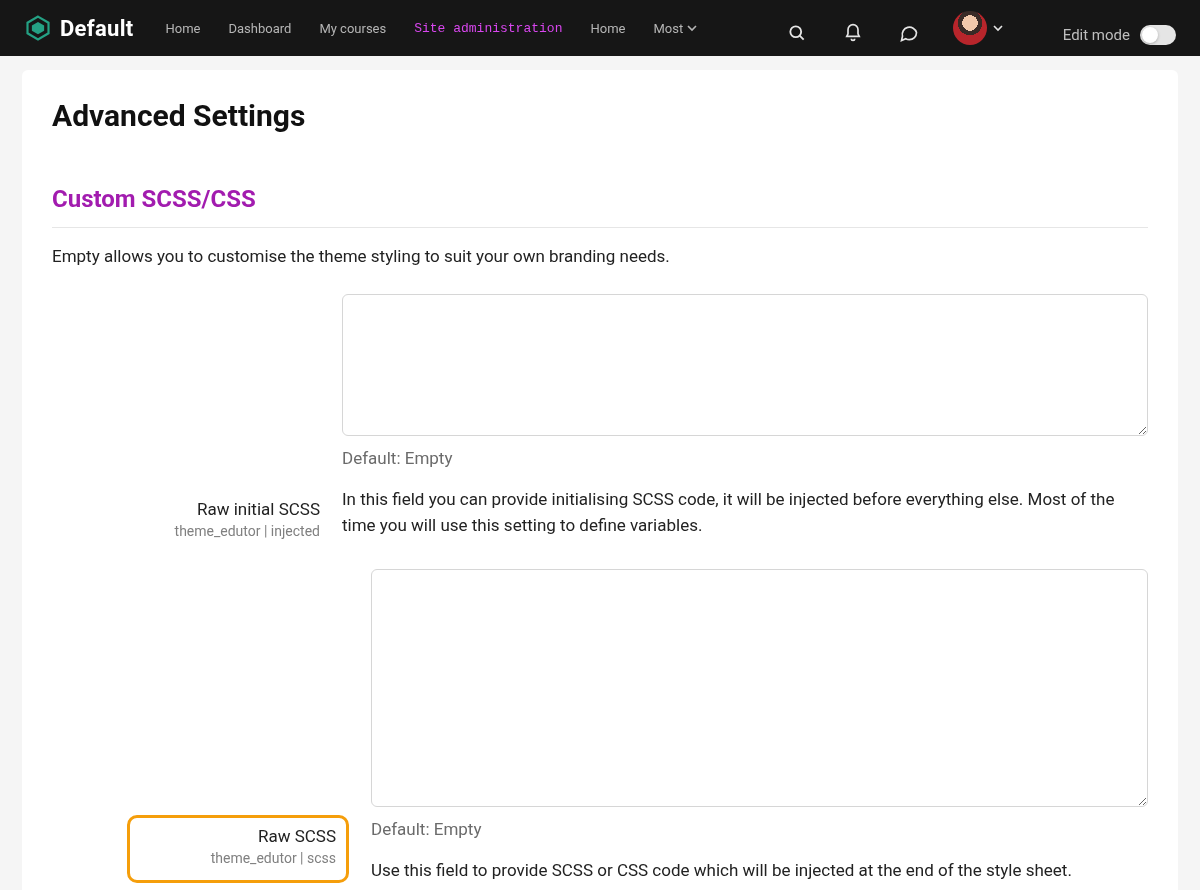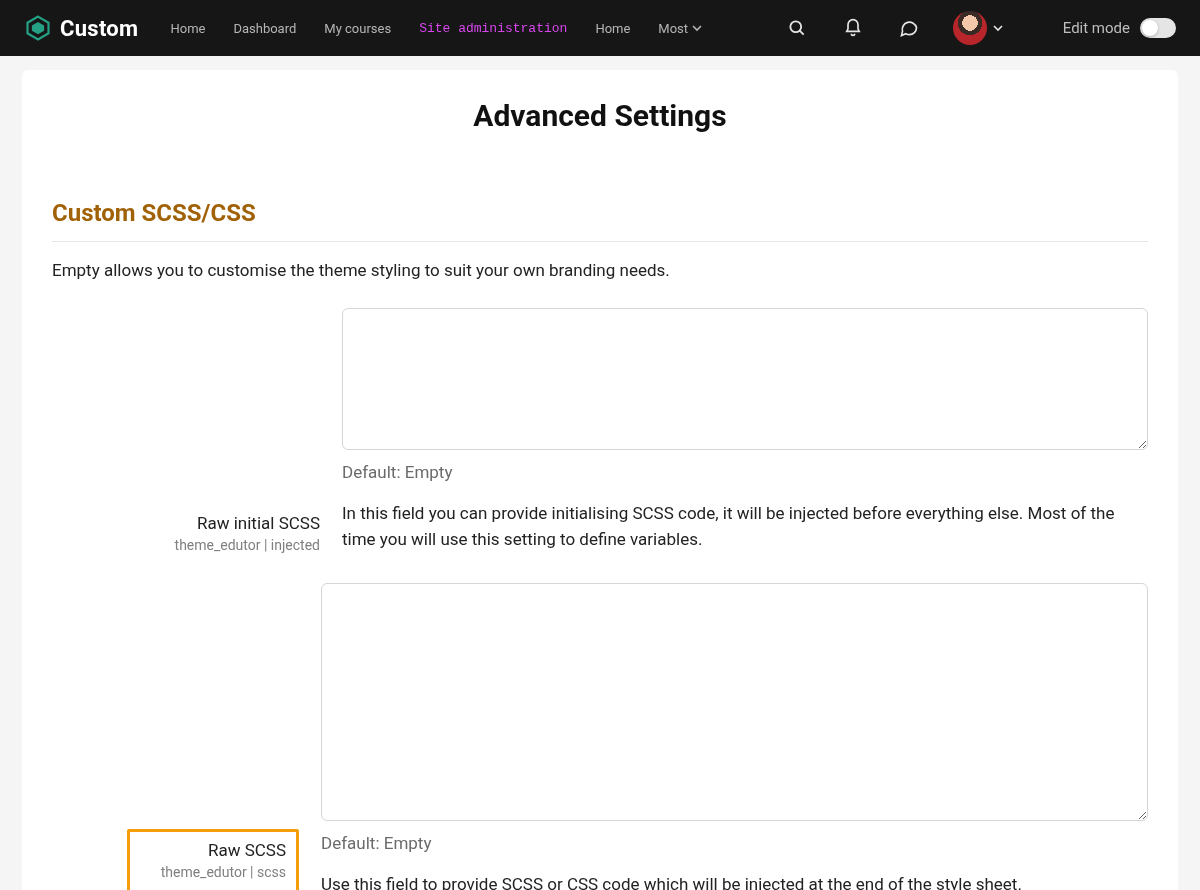--- a/index.html
+++ b/index.html
@@ -41,21 +41,21 @@
   .nav-link {
     color: #b5b5b5;
     font-size: 13px;
     cursor: pointer;
     white-space: nowrap;
   }
   .nav-link.active { color: #d946ef; font-weight: 500; font-family: Liberation Mono, monospace; }
   .more-link { display: flex; align-items: center; gap: 4px; }
   .nav-icons {
     display: flex;
-    align-items: center;
+    align-items: flex-end;
     gap: 32px;
     margin-left: 24px;
   }
   .icon-btn {
     color: #e5e5e5;
     cursor: pointer;
     display: flex;
     align-items: center;
     justify-content: center;
     width: 24px;
@@ -103,27 +103,26 @@
     background: #fff;
     margin: 14px 22px;
     border-radius: 6px;
     padding: 28px 30px 40px;
     min-height: 820px;
   }
   .page-title {
     font-size: 30px;
     font-weight: 700;
     color: #111;
-    margin-bottom: 66px;
-    text-align: center;
+    margin-bottom: 52px;
   }
   .section-title {
     font-size: 24px;
     font-weight: 700;
-    color: #a16207;
+    color: #a21caf;
     margin-bottom: 14px;
   }
   .section-hr {
     border: none;
     border-top: 1px solid #e6e6e6;
     margin-bottom: 18px;
   }
   .section-desc {
     font-size: 17px;
     color: #222;
@@ -136,24 +135,24 @@
     margin-bottom: 30px;
   }
   .label-col {
     width: 268px;
     flex-shrink: 0;
     text-align: right;
     padding-top: 4px;
   }
   .label-col.highlighted {
     border: 3px solid #f59e0b;
-    border-radius: 2px;
+    border-radius: 10px;
     padding: 8px 10px 14px 10px;
     margin-left: 75px;
-    width: 172px;
+    width: 222px;
   }
   .field-label {
     font-size: 17px;
     color: #222;
   }
   .field-id {
     font-size: 14px;
     color: #808080;
     margin-top: 4px;
   }
@@ -187,21 +186,21 @@
 <body>
 
 <div class="navbar">
   <div class="brand">
     <span>
       <svg width="28" height="28" viewBox="0 0 32 32">
         <polygon points="16,3 28,10 28,22 16,29 4,22 4,10" fill="none" stroke="#24a184" stroke-width="2.5"></polygon>
         <polygon points="16,9 23,13 23,19 16,23 9,19 9,13" fill="#24a184"></polygon>
       </svg>
     </span>
-    <span class="brand-text">Custom</span>
+    <span class="brand-text">Default</span>
   </div>
 
   <div class="nav-links">
     <span class="nav-link">Home</span>
     <span class="nav-link">Dashboard</span>
     <span class="nav-link">My courses</span>
     <span class="nav-link active">Site administration</span>
     <span class="nav-link">Home</span>
     <span class="nav-link more-link">
       <span>Most</span>

